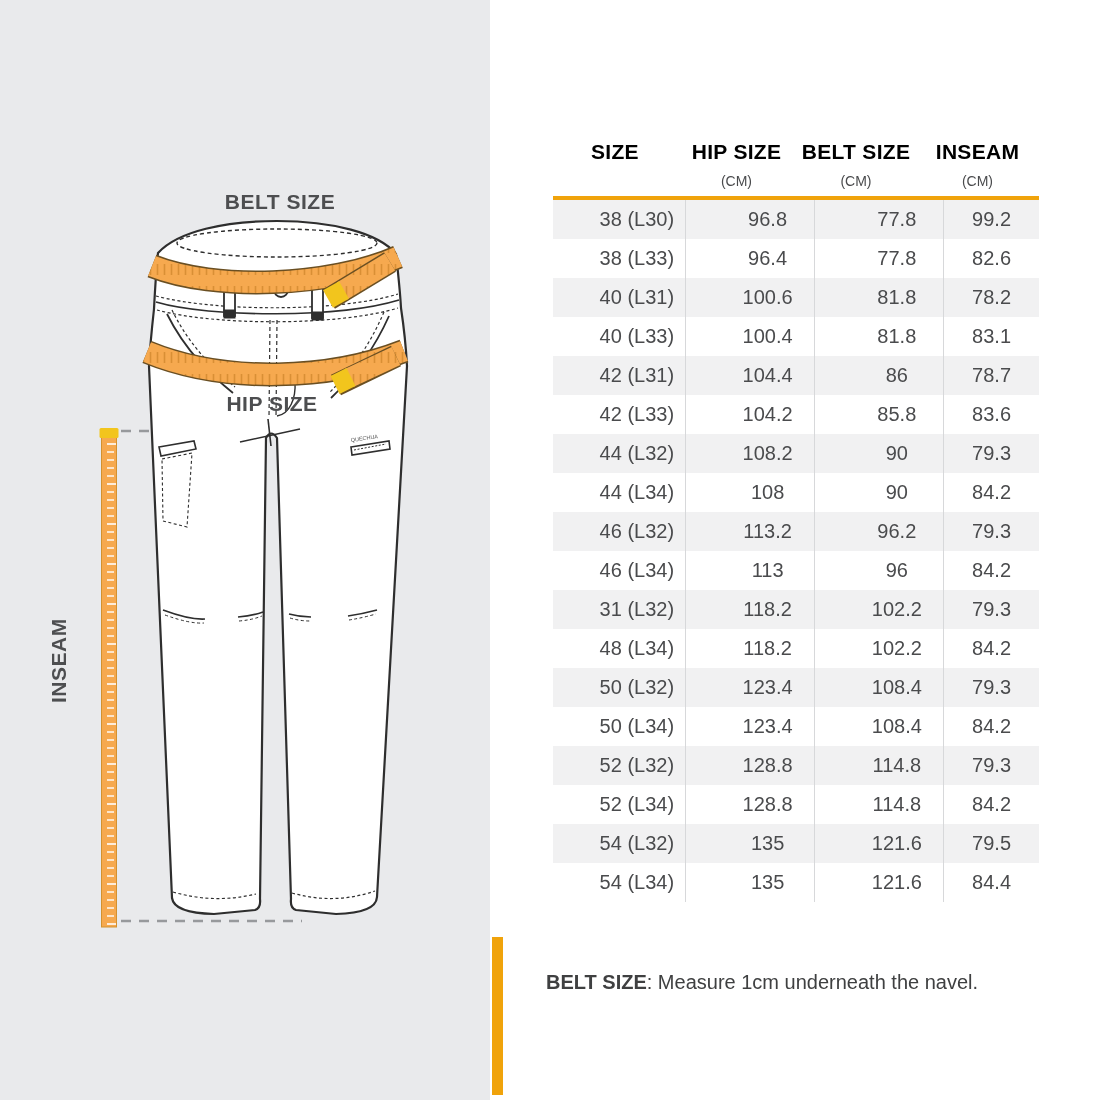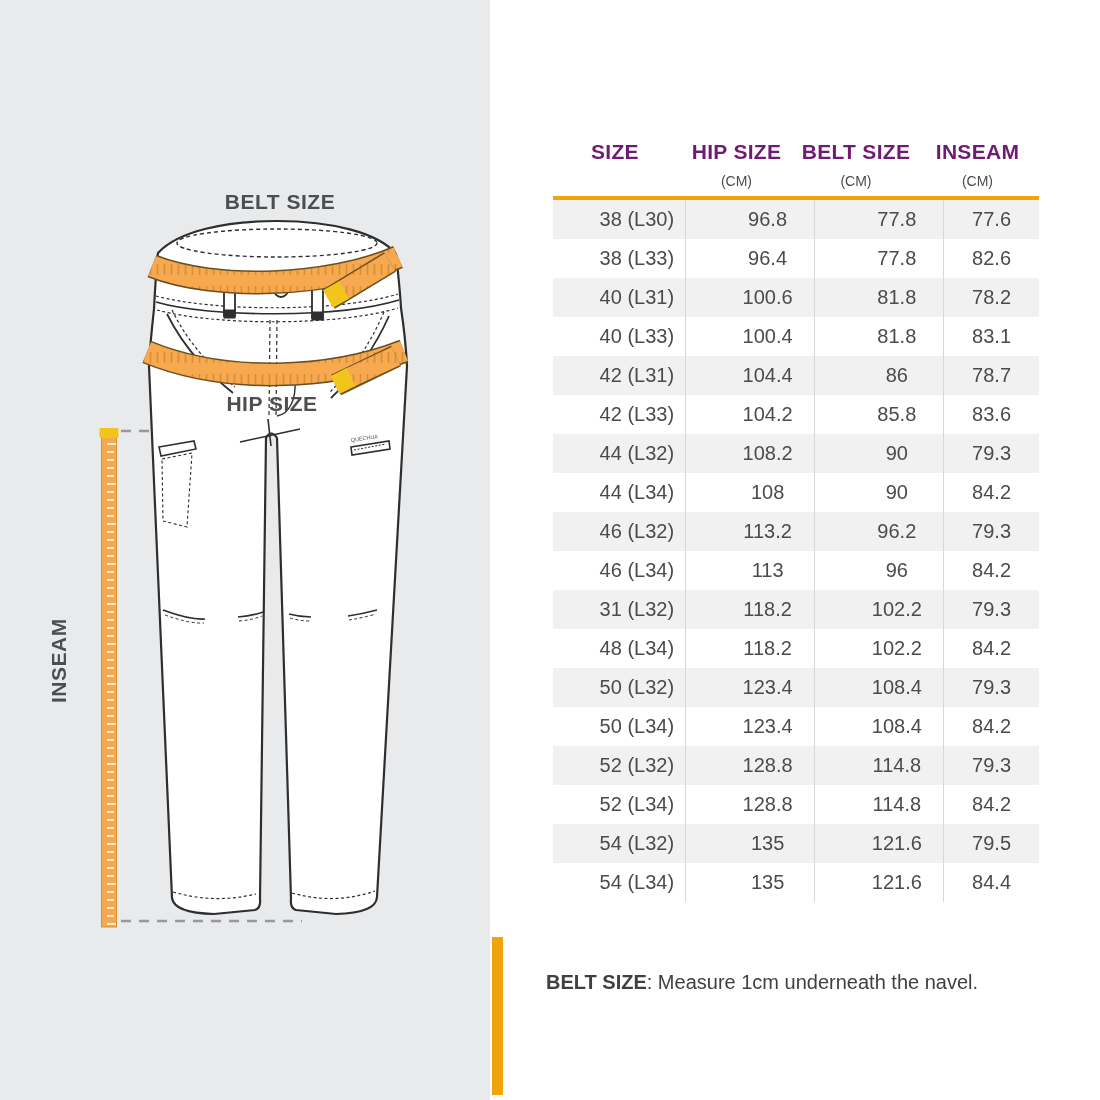--- a/index.html
+++ b/index.html
@@ -22,21 +22,21 @@
   .label-hip{left:172px;top:392px;width:200px;text-align:center;}
   .label-inseam{
     left:47px;top:596px;height:130px;
     writing-mode:vertical-rl;transform:rotate(180deg);
     display:flex;align-items:center;justify-content:center;
   }
   
   .size-table{position:absolute;left:553px;top:128px;width:486px;}
   .thead{display:flex;padding-top:12px;}
   .th{display:flex;flex-direction:column;align-items:center;}
-  .th-main{font-weight:bold;font-size:21px;color:#701a75;letter-spacing:.3px;line-height:23px;}
+  .th-main{font-weight:bold;font-size:21px;color:#000000;letter-spacing:.3px;line-height:23px;}
   .th-unit{font-size:14px;color:#4a4b4d;line-height:16px;margin-top:10px;min-height:16px;}
   .col0{width:124px;}.col1{width:119px;}.col2{width:120px;}.col3{width:123px;}
   .header-rule{height:4px;background:var(--accent-orange,#f0a30b);margin-top:7px;}
   .tbody{display:flex;flex-direction:column;}
   .tr{display:flex;height:39px;}
   .tr.striped{background:var(--row-stripe,#f1f1f2);}
   .td{display:flex;align-items:center;justify-content:center;font-size:20px;color:#4a4b4d;}
   .td.col0,.td.col1,.td.col2{border-right:1px solid var(--divider,#d7d8da);padding-left:36px;}
   
   .footer-bar{
@@ -189,21 +189,21 @@
       <div class="th-main">INSEAM</div>
       <div class="th-unit">(CM)</div>
     </div>
   </div>
   <div class="header-rule"></div>
   <div class="tbody">
       <div class="tr striped">
         <div class="td col0">38 (L30)</div>
         <div class="td col1">96.8</div>
         <div class="td col2">77.8</div>
-        <div class="td col3">77.6</div>
+        <div class="td col3">99.2</div>
       </div>
       <div class="tr">
         <div class="td col0">38 (L33)</div>
         <div class="td col1">96.4</div>
         <div class="td col2">77.8</div>
         <div class="td col3">82.6</div>
       </div>
       <div class="tr striped">
         <div class="td col0">40 (L31)</div>
         <div class="td col1">100.6</div>

